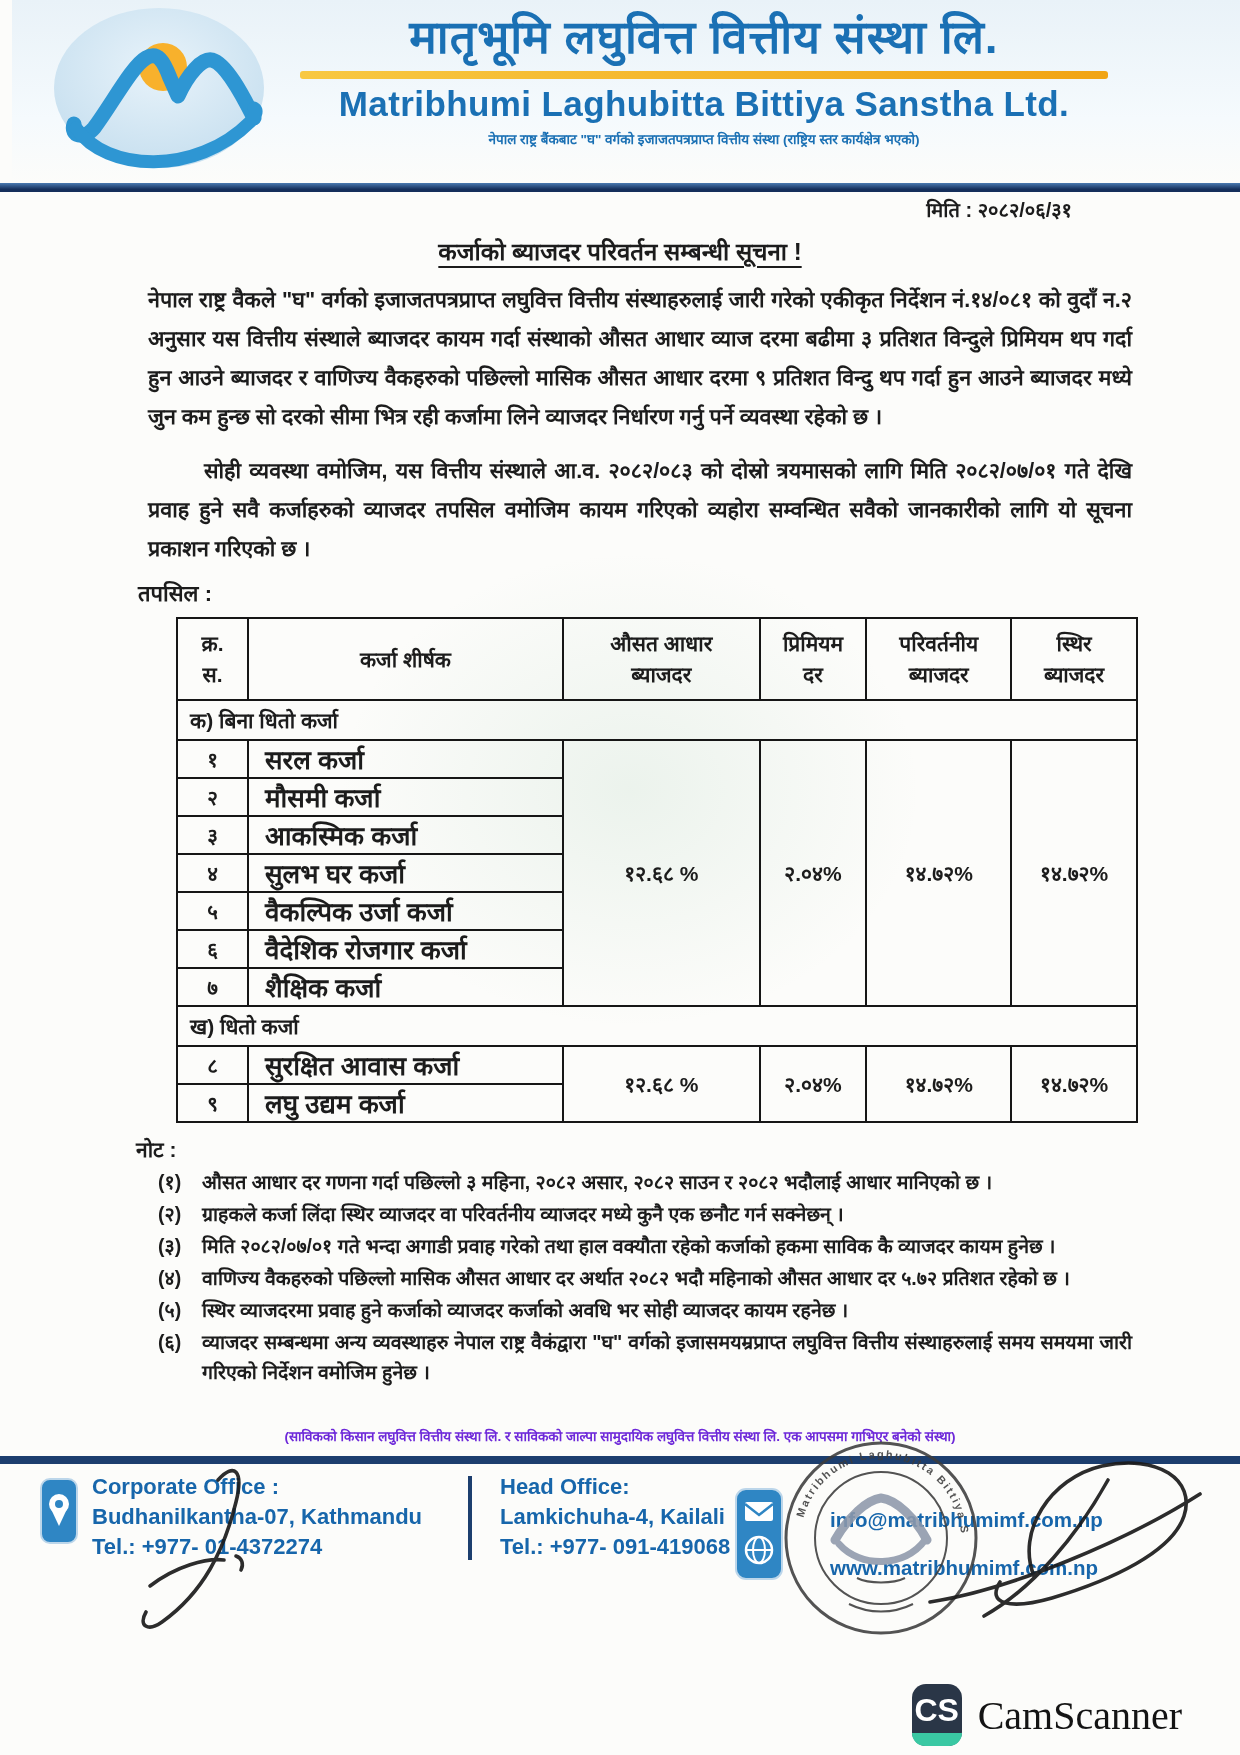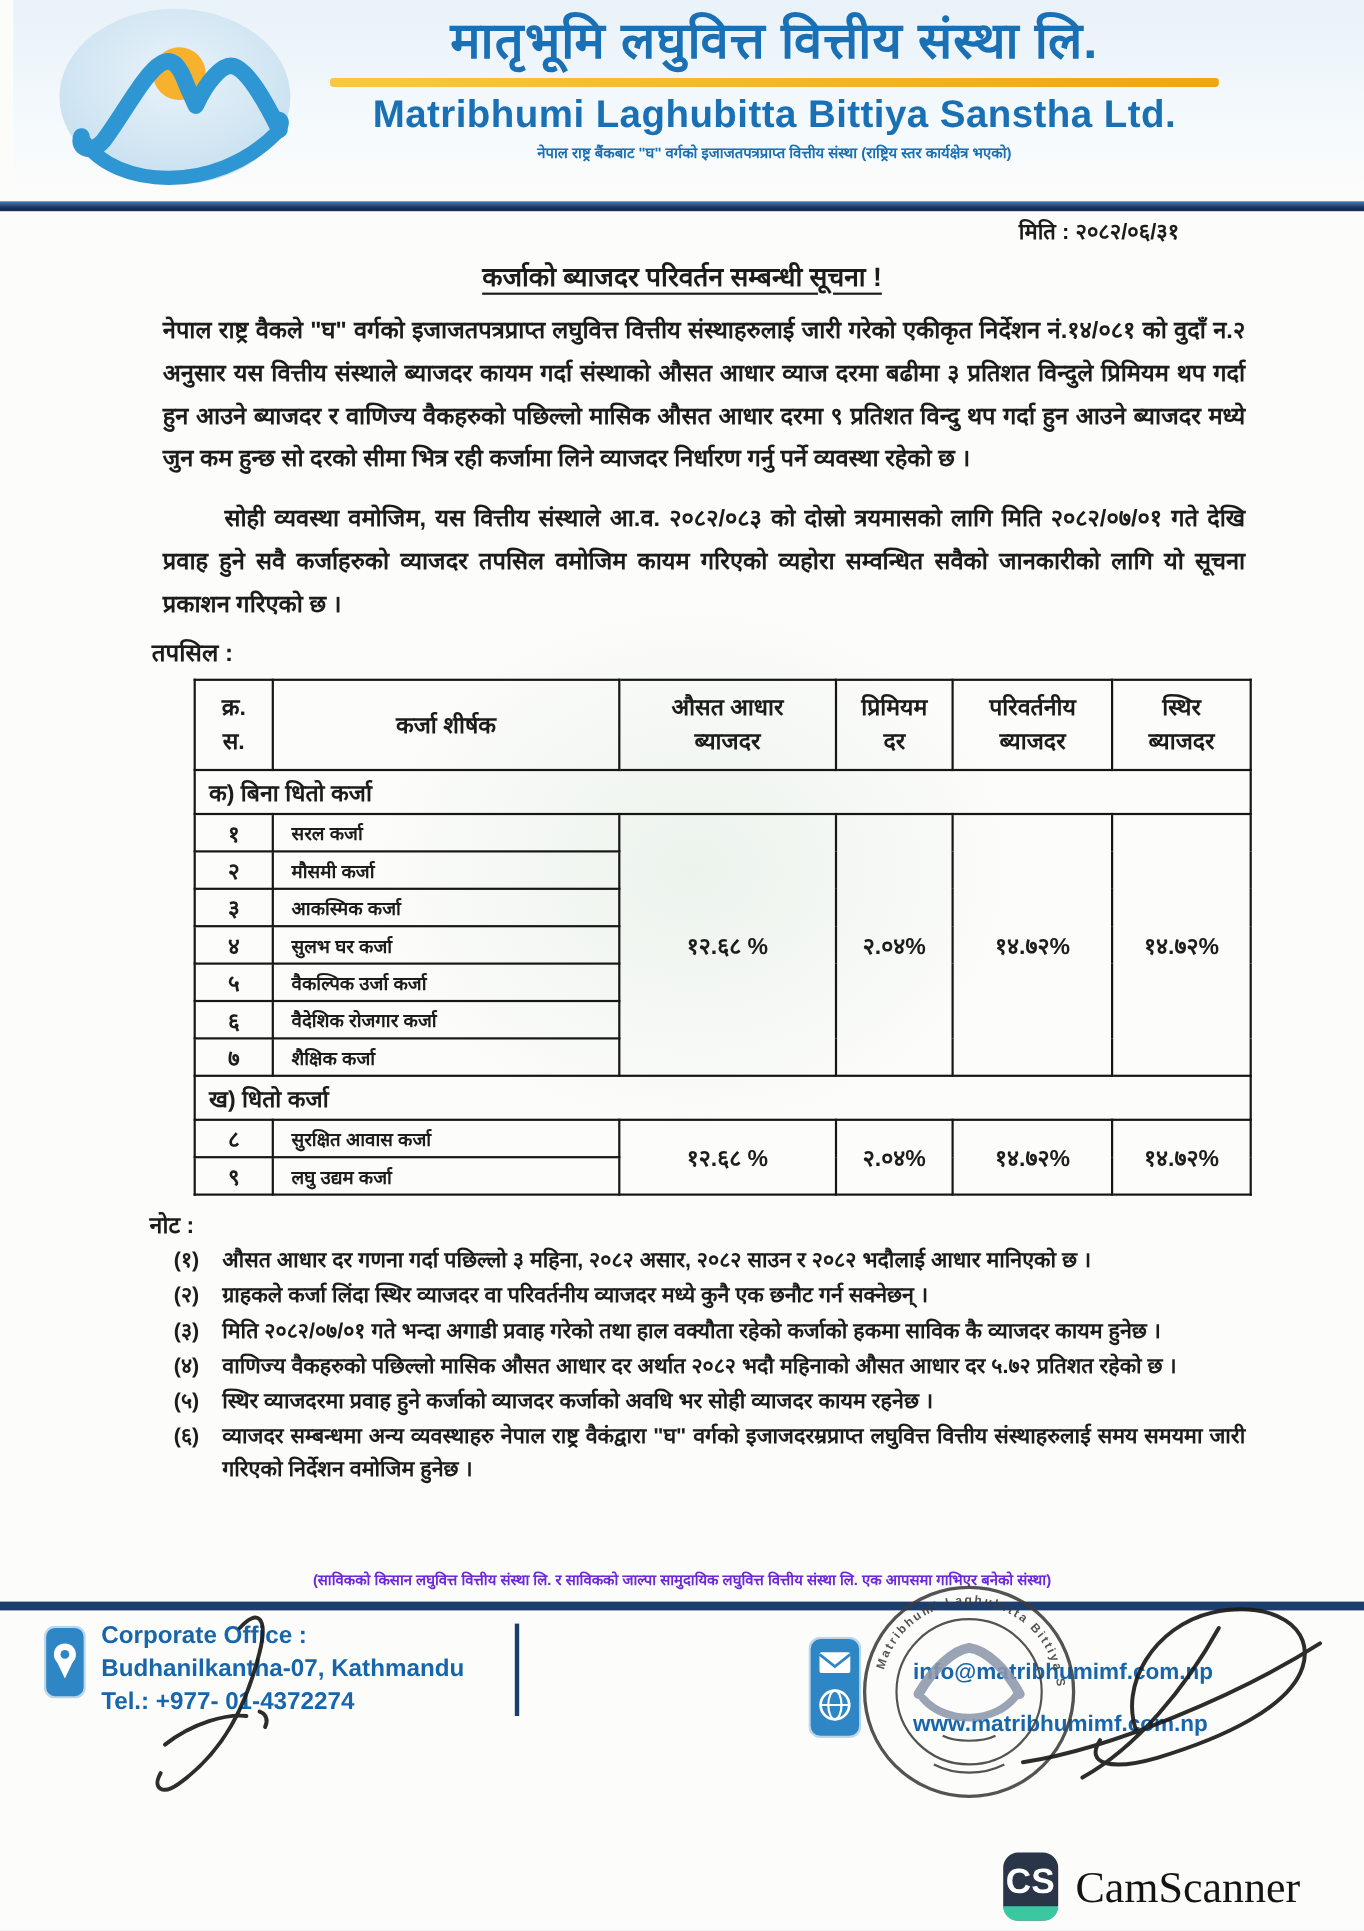--- a/index.html
+++ b/index.html
@@ -27,21 +27,21 @@
   .p1,.p2{margin:0;font-size:21.5px;line-height:39px;text-align:justify;font-weight:600;}
   .p2{text-indent:56px;margin-top:15px;}
   .tapasil{font-size:22px;font-weight:bold;margin-top:8px;margin-left:-10px;}
   
   table{border-collapse:collapse;table-layout:fixed;width:962px;margin:10px 0 0 28px;}
   th,td{border:2.5px solid #161616;padding:0 4px;}
   th{height:80px;font-size:21px;font-weight:bold;vertical-align:middle;}
   th div{line-height:31px;}
   tr.sec td{height:38px;font-size:21px;font-weight:bold;text-align:left;padding-left:12px;}
   td.n{height:32px;font-size:20.5px;font-weight:600;text-align:center;}
-  td.l{font-size:17px;font-weight:600;text-align:left;padding-left:16px;}
+  td.l{font-size:26px;font-weight:600;text-align:left;padding-left:16px;}
   td.v{font-size:21px;font-weight:600;text-align:center;vertical-align:middle;}
   
   .note-label{font-size:21px;font-weight:bold;margin:12px 0 4px -12px;}
   .note{display:flex;font-size:19.5px;line-height:30px;margin:2px 0;font-weight:600;}
   .note .num{flex:0 0 44px;margin-left:10px;}
   .note .txt{flex:1;text-align:justify;}
   
   .merger{position:absolute;top:1427px;left:140px;width:960px;text-align:center;
           font-size:13.5px;font-weight:bold;color:#6d28d9;}
   
@@ -208,40 +208,45 @@
     <div class="note">
         <span class="num">(४)</span>
         <span class="txt">वाणिज्य वैकहरुको पछिल्लो मासिक औसत आधार दर अर्थात २०८२ भदौ महिनाको औसत आधार दर ५.७२ प्रतिशत रहेको छ ।</span>
       </div>
     <div class="note">
         <span class="num">(५)</span>
         <span class="txt">स्थिर व्याजदरमा प्रवाह हुने कर्जाको व्याजदर कर्जाको अवधि भर सोही व्याजदर कायम रहनेछ ।</span>
       </div>
     <div class="note">
         <span class="num">(६)</span>
-        <span class="txt">व्याजदर सम्बन्धमा अन्य व्यवस्थाहरु नेपाल राष्ट्र वैकंद्वारा "घ" वर्गको इजाजदरम्रप्राप्त लघुवित्त वित्तीय संस्थाहरुलाई समय समयमा जारी गरिएको निर्देशन वमोजिम हुनेछ ।</span>
+        <span class="txt">व्याजदर सम्बन्धमा अन्य व्यवस्थाहरु नेपाल राष्ट्र वैकंद्वारा "घ" वर्गको इजासमयम्रप्राप्त लघुवित्त वित्तीय संस्थाहरुलाई समय समयमा जारी गरिएको निर्देशन वमोजिम हुनेछ ।</span>
       </div>
   </div>
 
   <div class="merger">(साविकको किसान लघुवित्त वित्तीय संस्था लि. र साविकको जाल्पा सामुदायिक लघुवित्त वित्तीय संस्था लि. एक आपसमा गाभिएर बनेको संस्था)</div>
 
   <div class="footer-rule"></div>
   <div class="footer">
     <svg class="pin-icon" width="38" height="66" viewBox="0 0 38 66">
       <rect x="1" y="1" width="36" height="64" rx="9" fill="#2f86c4" stroke="#bcd6ea" stroke-width="2"></rect>
       <circle cx="19" cy="26" r="10" fill="#fff"></circle>
       <path d="M19 48 L11 31 H27 Z" fill="#fff"></path>
       <circle cx="19" cy="26" r="4" fill="#2f86c4"></circle>
     </svg>
     <div class="corp f-blue">
       <div>Corporate Office :</div>
       <div>Budhanilkantha-07, Kathmandu</div>
       <div>Tel.: +977- 01-4372274</div>
     </div>
     <div class="vdiv"></div>
+    <div class="head-off f-blue">
+      <div>Head Office:</div>
+      <div>Lamkichuha-4, Kailali</div>
+      <div>Tel.:  +977- 091-419068</div>
+    </div>
     <svg class="contact-icon" width="48" height="92" viewBox="0 0 48 92">
       <rect x="1" y="1" width="46" height="90" rx="10" fill="#2f86c4" stroke="#bcd6ea" stroke-width="2"></rect>
       <rect x="10" y="14" width="28" height="19" rx="2" fill="#fff"></rect>
       <path d="M10 16 L24 27 L38 16" fill="none" stroke="#2f86c4" stroke-width="2.5"></path>
       <circle cx="24" cy="62" r="13" fill="none" stroke="#fff" stroke-width="2.5"></circle>
       <ellipse cx="24" cy="62" rx="6" ry="13" fill="none" stroke="#fff" stroke-width="2"></ellipse>
       <line x1="11" y1="62" x2="37" y2="62" stroke="#fff" stroke-width="2"></line>
     </svg>
     <div class="contact f-blue">
       <div>info@matribhumimf.com.np</div>

